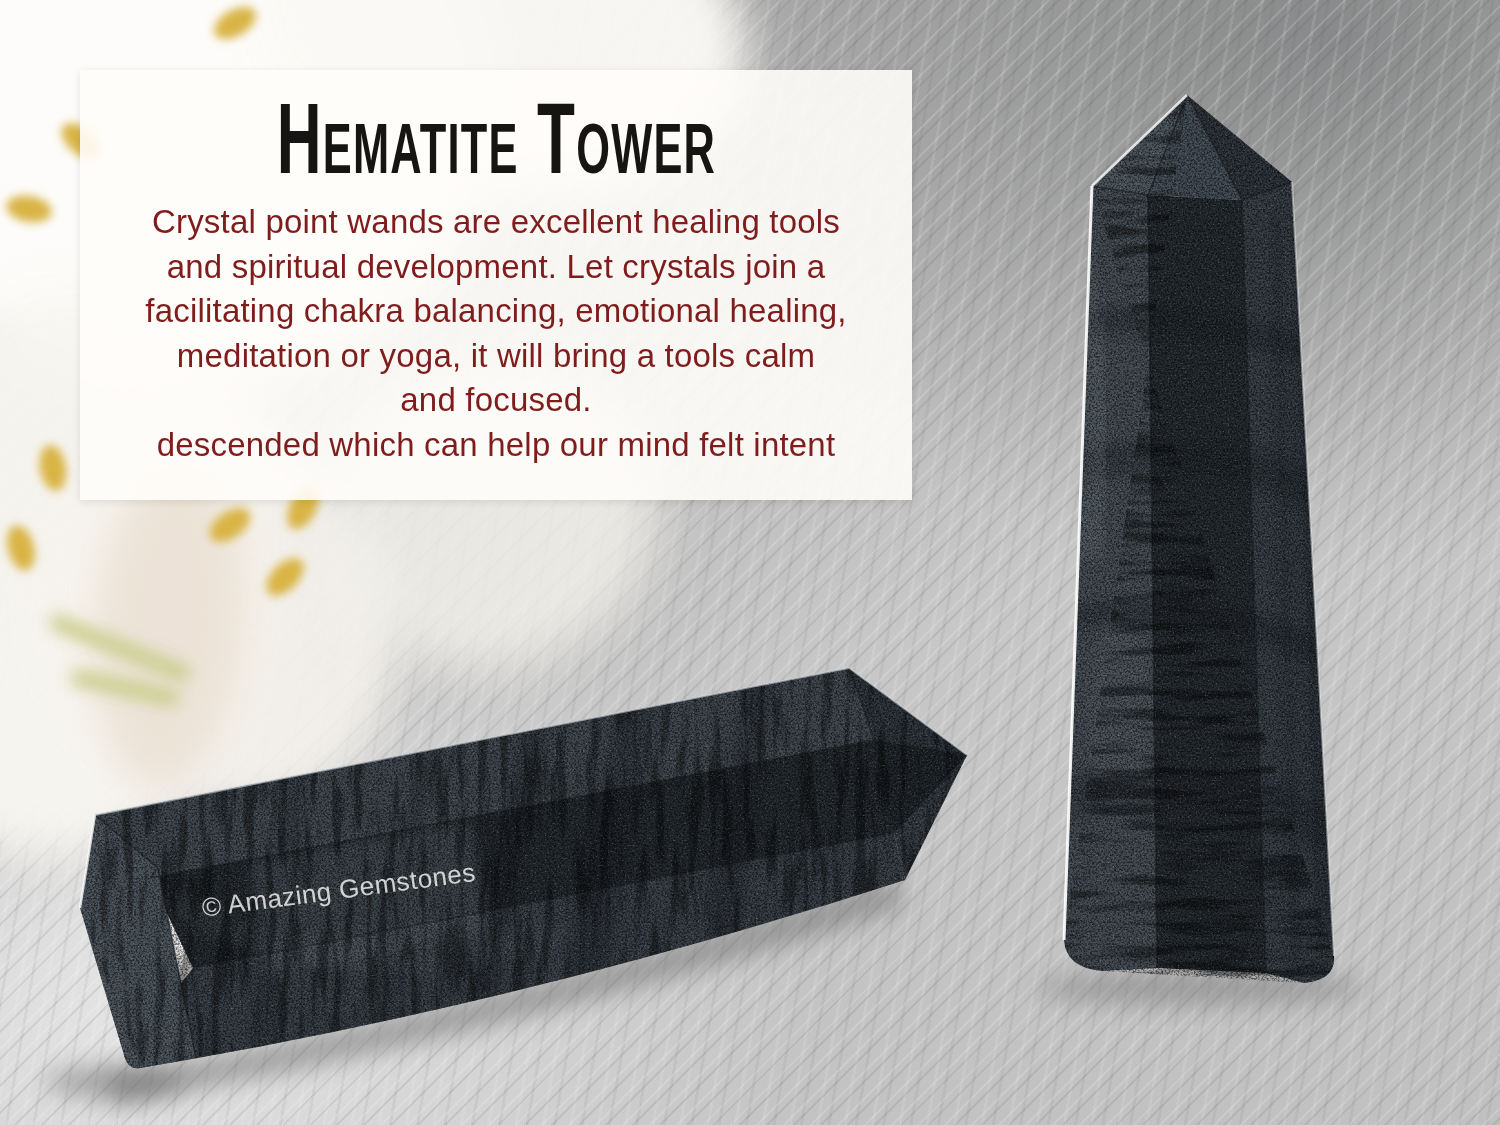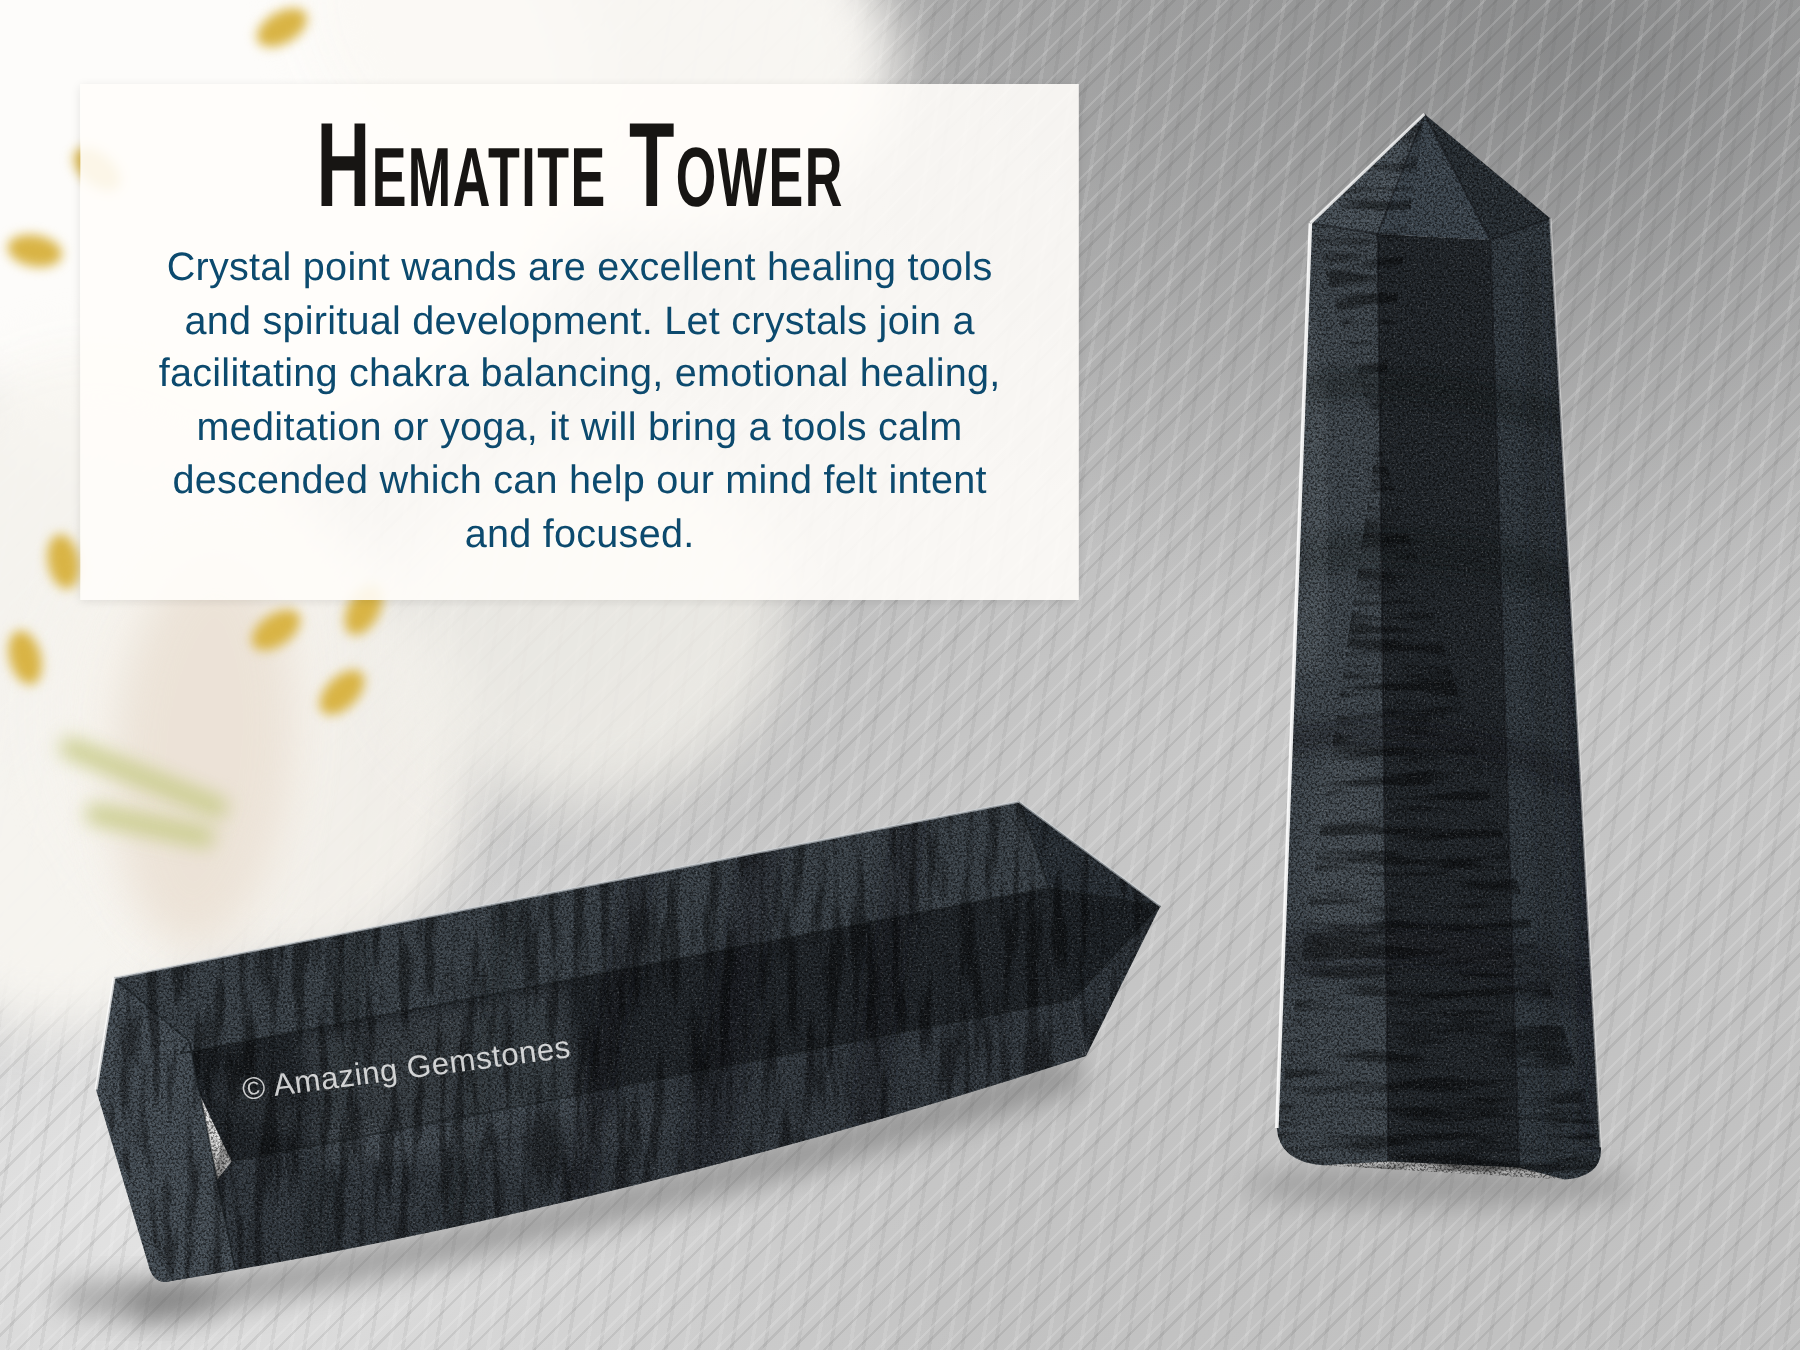--- a/index.html
+++ b/index.html
@@ -28,35 +28,35 @@
   .p2{left:250px;top:-140px;width:500px;height:330px;background:#fbf9f5;filter:blur(22px);transform:rotate(12deg);opacity:.96;}
   .p3{left:-150px;top:290px;width:430px;height:570px;background:#f8f6f1;filter:blur(24px);transform:rotate(8deg);opacity:.96;}
   .p4{left:50px;top:420px;width:340px;height:390px;background:#f6f3ed;filter:blur(22px);transform:rotate(-30deg);opacity:.9;}
   .p5{left:320px;top:370px;width:340px;height:300px;background:#f3f1eb;filter:blur(26px);transform:rotate(-15deg);opacity:.82;}
   .p6{left:95px;top:460px;width:150px;height:330px;background:#eadfd2;filter:blur(18px);transform:rotate(5deg);opacity:.8;}
   .anther{position:absolute;width:46px;height:26px;border-radius:50%;background:#d9b445;filter:blur(5px);}
   .pistil{position:absolute;width:150px;height:16px;border-radius:8px;background:#c9cc8a;filter:blur(8px);}
 
   
   .card{
-    position:absolute;left:67px;top:70px;width:832px;height:430px;
+    position:absolute;left:80px;top:70px;width:832px;height:430px;
     background:rgba(255,253,250,0.90);
     box-shadow:0 2px 8px rgba(0,0,0,0.10);
     display:flex;flex-direction:column;align-items:center;
   }
   .card-title{
     margin-top:16px;
     font-size:100px;line-height:1.04;font-weight:700;color:#171513;
     font-variant:small-caps;font-variant-caps:small-caps;
     transform:scaleX(0.62);transform-origin:50% 50%;
     letter-spacing:2px;white-space:nowrap;
   }
   .card-body{margin-top:10px;text-align:center;}
   .card-line{
-    font-size:33px;line-height:44.5px;color:#0c4a6e;white-space:nowrap;
+    font-size:33px;line-height:44.5px;color:#7f1d1d;white-space:nowrap;
     letter-spacing:0.2px;
   }
 
   
   .watermark{
     position:absolute;left:200px;top:893px;
     color:rgba(255,255,255,0.78);font-size:26px;letter-spacing:0.5px;
     transform:rotate(-7.5deg);transform-origin:0 0;white-space:nowrap;
   }
 
@@ -183,20 +183,20 @@
     </g>
   </svg>
 
   <div class="card">
     <div class="card-title">Hematite Tower</div>
     <div class="card-body">
       <div class="card-line">Crystal point wands are excellent healing tools</div>
       <div class="card-line">and spiritual development.  Let crystals join a</div>
       <div class="card-line">facilitating chakra balancing,  emotional healing,</div>
       <div class="card-line">meditation or yoga, it will bring a tools calm</div>
+      <div class="card-line">and focused.</div>
       <div class="card-line">descended which can help our mind felt intent</div>
-      <div class="card-line">and focused.</div>
     </div>
   </div>
 
   <div class="watermark">© Amazing Gemstones</div>
 
 </div>
 
 </body></html>

